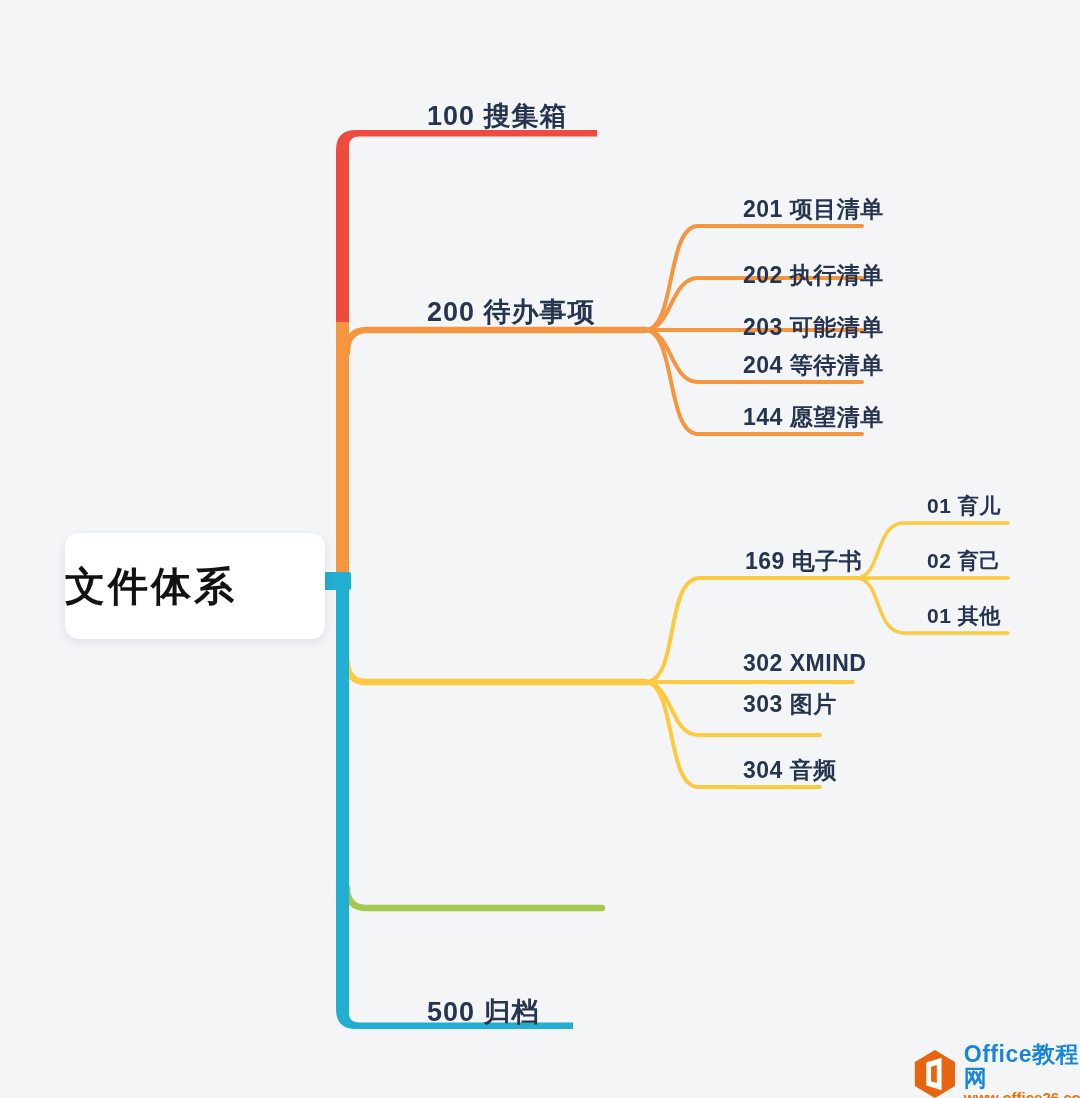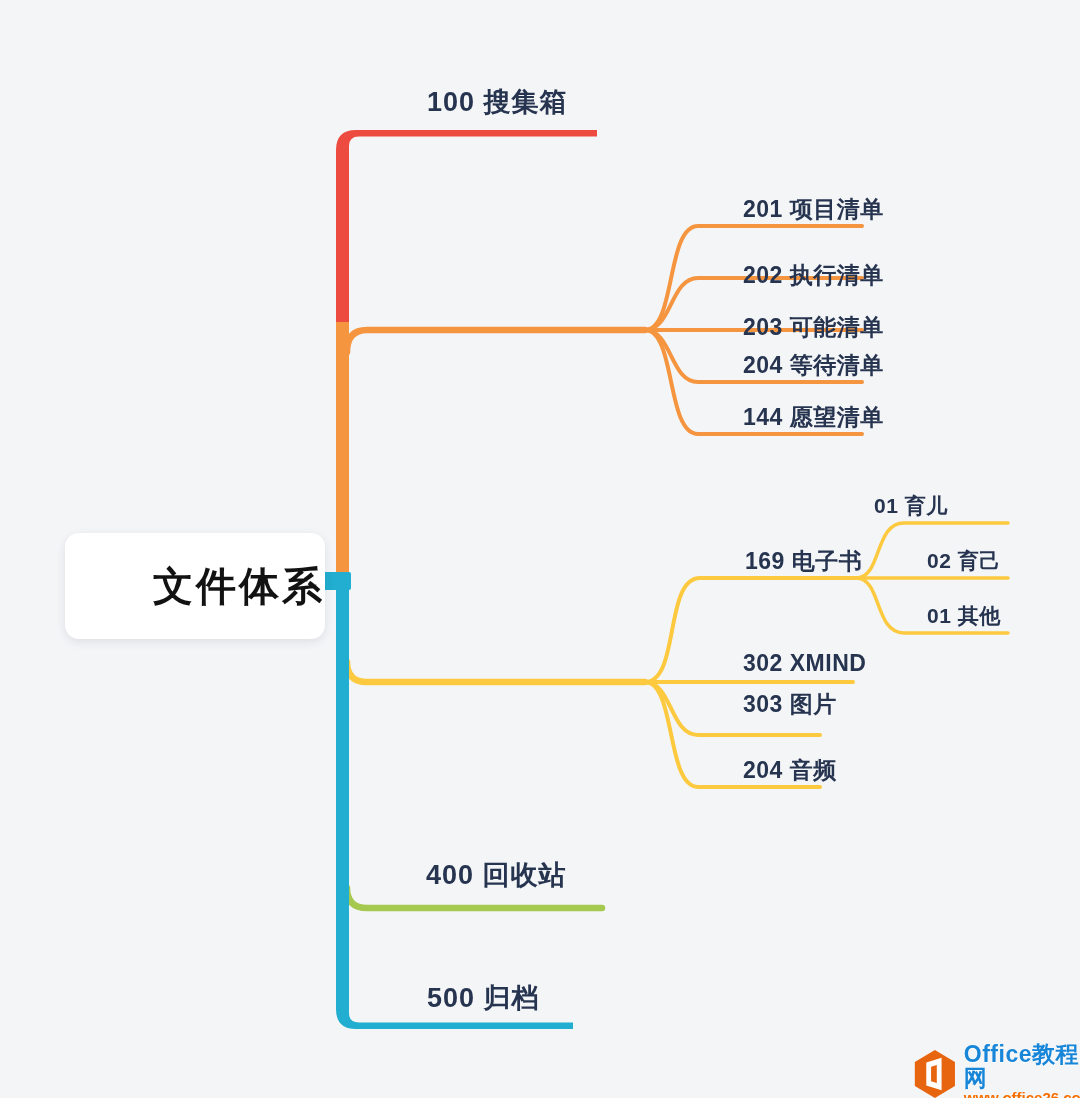--- a/index.html
+++ b/index.html
@@ -14,40 +14,41 @@
   .label{
     position:absolute;
     color:#263450;
     white-space:nowrap;
     cursor:default;
   }
   .main-label{
     font-size:27px;
     font-weight:700;
     letter-spacing:1px;
+    margin-top:14px;
   }
   .child-label{
     font-size:23px;
     font-weight:600;
     letter-spacing:0.5px;
     margin-left:27px;
   }
   .grand-label{
     font-size:21px;
     font-weight:600;
     letter-spacing:0.5px;
   }
   .root-card{
     position:absolute;
     left:65px;top:533px;
     width:260px;height:106px;
     background:#ffffff;
     border-radius:14px;
     box-shadow:0 3px 10px rgba(40,40,70,0.10);
-    display:flex;align-items:center;justify-content:flex-end;
+    display:flex;align-items:center;justify-content:flex-start;
     z-index:3;
   }
   .root-card span{
     font-size:40px;
     font-weight:900;
     color:#121212;
     letter-spacing:3px;
   }
   .watermark{
     position:absolute;
@@ -111,35 +112,35 @@
     <rect x="336" y="322" width="13" height="252" fill="#f5953f"></rect>
 
     <rect x="321" y="572" width="30" height="18" rx="2" fill="#21aed0"></rect>
   </svg>
 
   <div class="root-card">
     <span>文件体系</span>
   </div>
 
   <div class="label main-label" style="left:427px;top:84px">100 搜集箱</div>
-  <div class="label main-label" style="left:426px;top:857px">400 回收站</div>
+  <div class="label main-label" style="left:427px;top:280px">200 待办事项</div>
   <div class="label main-label" style="left:427px;top:980px">500 归档</div>
 
   <div class="label child-label" style="left:716px;top:194px">201 项目清单</div>
   <div class="label child-label" style="left:716px;top:260px">202 执行清单</div>
   <div class="label child-label" style="left:716px;top:312px">203 可能清单</div>
   <div class="label child-label" style="left:716px;top:350px">204 等待清单</div>
   <div class="label child-label" style="left:716px;top:402px">144 愿望清单</div>
 
   <div class="label child-label" style="left:718px;top:546px">169 电子书</div>
   <div class="label child-label" style="left:716px;top:650px">302 XMIND</div>
   <div class="label child-label" style="left:716px;top:689px">303 图片</div>
-  <div class="label child-label" style="left:716px;top:755px">204 音频</div>
+  <div class="label child-label" style="left:716px;top:755px">304 音频</div>
 
-  <div class="label grand-label" style="left:874px;top:492px">01 育儿</div>
+  <div class="label grand-label" style="left:927px;top:492px">01 育儿</div>
   <div class="label grand-label" style="left:927px;top:547px">02 育己</div>
   <div class="label grand-label" style="left:927px;top:602px">01 其他</div>
 
   <div class="watermark">
     <svg width="50" height="52" viewBox="0 0 50 52">
       <polygon points="25,1 46,13.5 46,38.5 25,51 4,38.5 4,13.5" fill="#e8650f"></polygon>
       <path fill-rule="evenodd" fill="#ffffff" d="M 16 14 L 32 9 L 32 43 L 16 38 Z  M 21 18.5 L 27 16.5 L 27 35.5 L 21 33.5 Z"></path>
     </svg>
     <div class="wm-text">
       <span class="wm-title">Office教程网</span>

